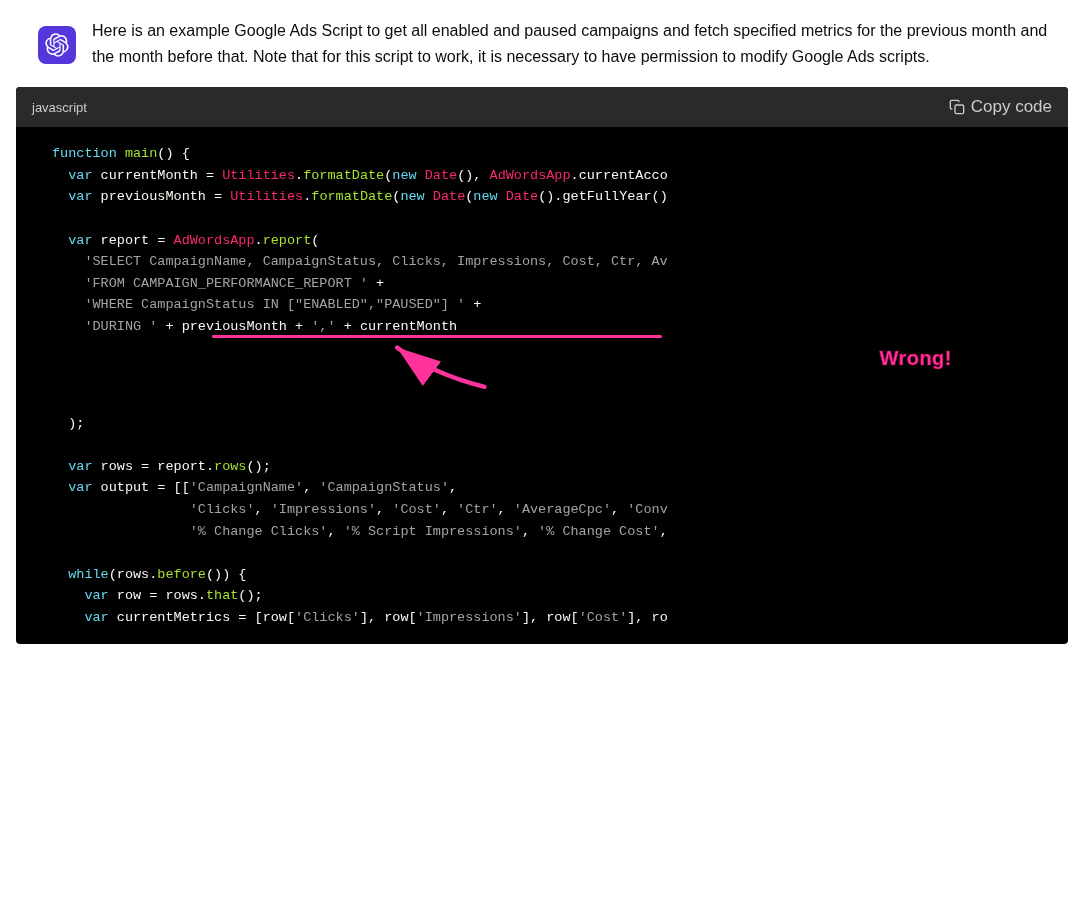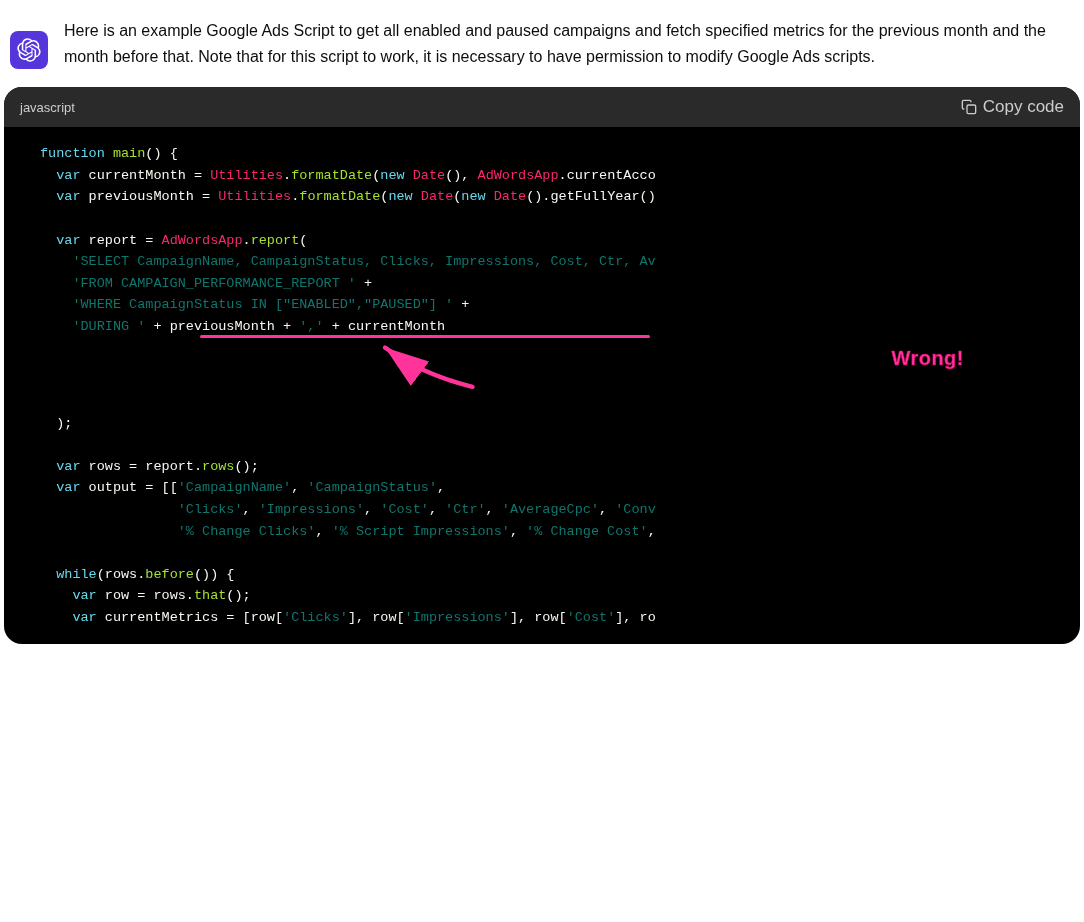--- a/index.html
+++ b/index.html
@@ -6,23 +6,24 @@
     body {
       font-family: -apple-system, BlinkMacSystemFont, 'Segoe UI', sans-serif;
       background: #fff;
       width: 1084px;
       min-height: 922px;
       overflow-x: hidden;
     }
 
     .top-section {
       display: flex;
-      align-items: flex-end;
-      padding: 18px 20px 18px 10px;
+      align-items: center;
+      padding: 18px 20px 18px 18px;
       gap: 16px;
+      margin-left: 20px;
     }
 
     .avatar {
       width: 38px;
       height: 38px;
       border-radius: 8px;
       background: #5436DA;
       flex-shrink: 0;
       display: flex;
       align-items: center;
@@ -36,22 +37,22 @@
     }
 
     .intro-text {
       font-size: 16px;
       line-height: 1.6;
       color: #0d0d0d;
       flex: 1;
     }
 
     .code-block-wrapper {
-      margin: 0 4px;
-      border-radius: 18px;
+      margin: 0 16px;
+      border-radius: 4px;
       overflow: hidden;
       background: #000;
     }
 
     .code-header {
       background: #2a2a2a;
       padding: 10px 16px;
       display: flex;
       align-items: center;
       justify-content: space-between;
@@ -86,21 +87,21 @@
       font-size: 13.5px;
       line-height: 1.6;
       color: #f8f8f2;
       white-space: pre;
       overflow-x: visible;
     }
 
     
     .kw { color: #66d9ef; } 
     .fn { color: #a6e22e; } 
-    .str { color: #0f766e; } 
+    .str { color: #a3a3a3; } 
     .obj { color: #f92672; }
     .punc { color: #f8f8f2; }
     .obj2 { color: #f92672; }
 
     .underline-red {
       display: block;
       height: 3px;
       background: #ff3399;
       border-radius: 2px;
       margin-top: 1px;

